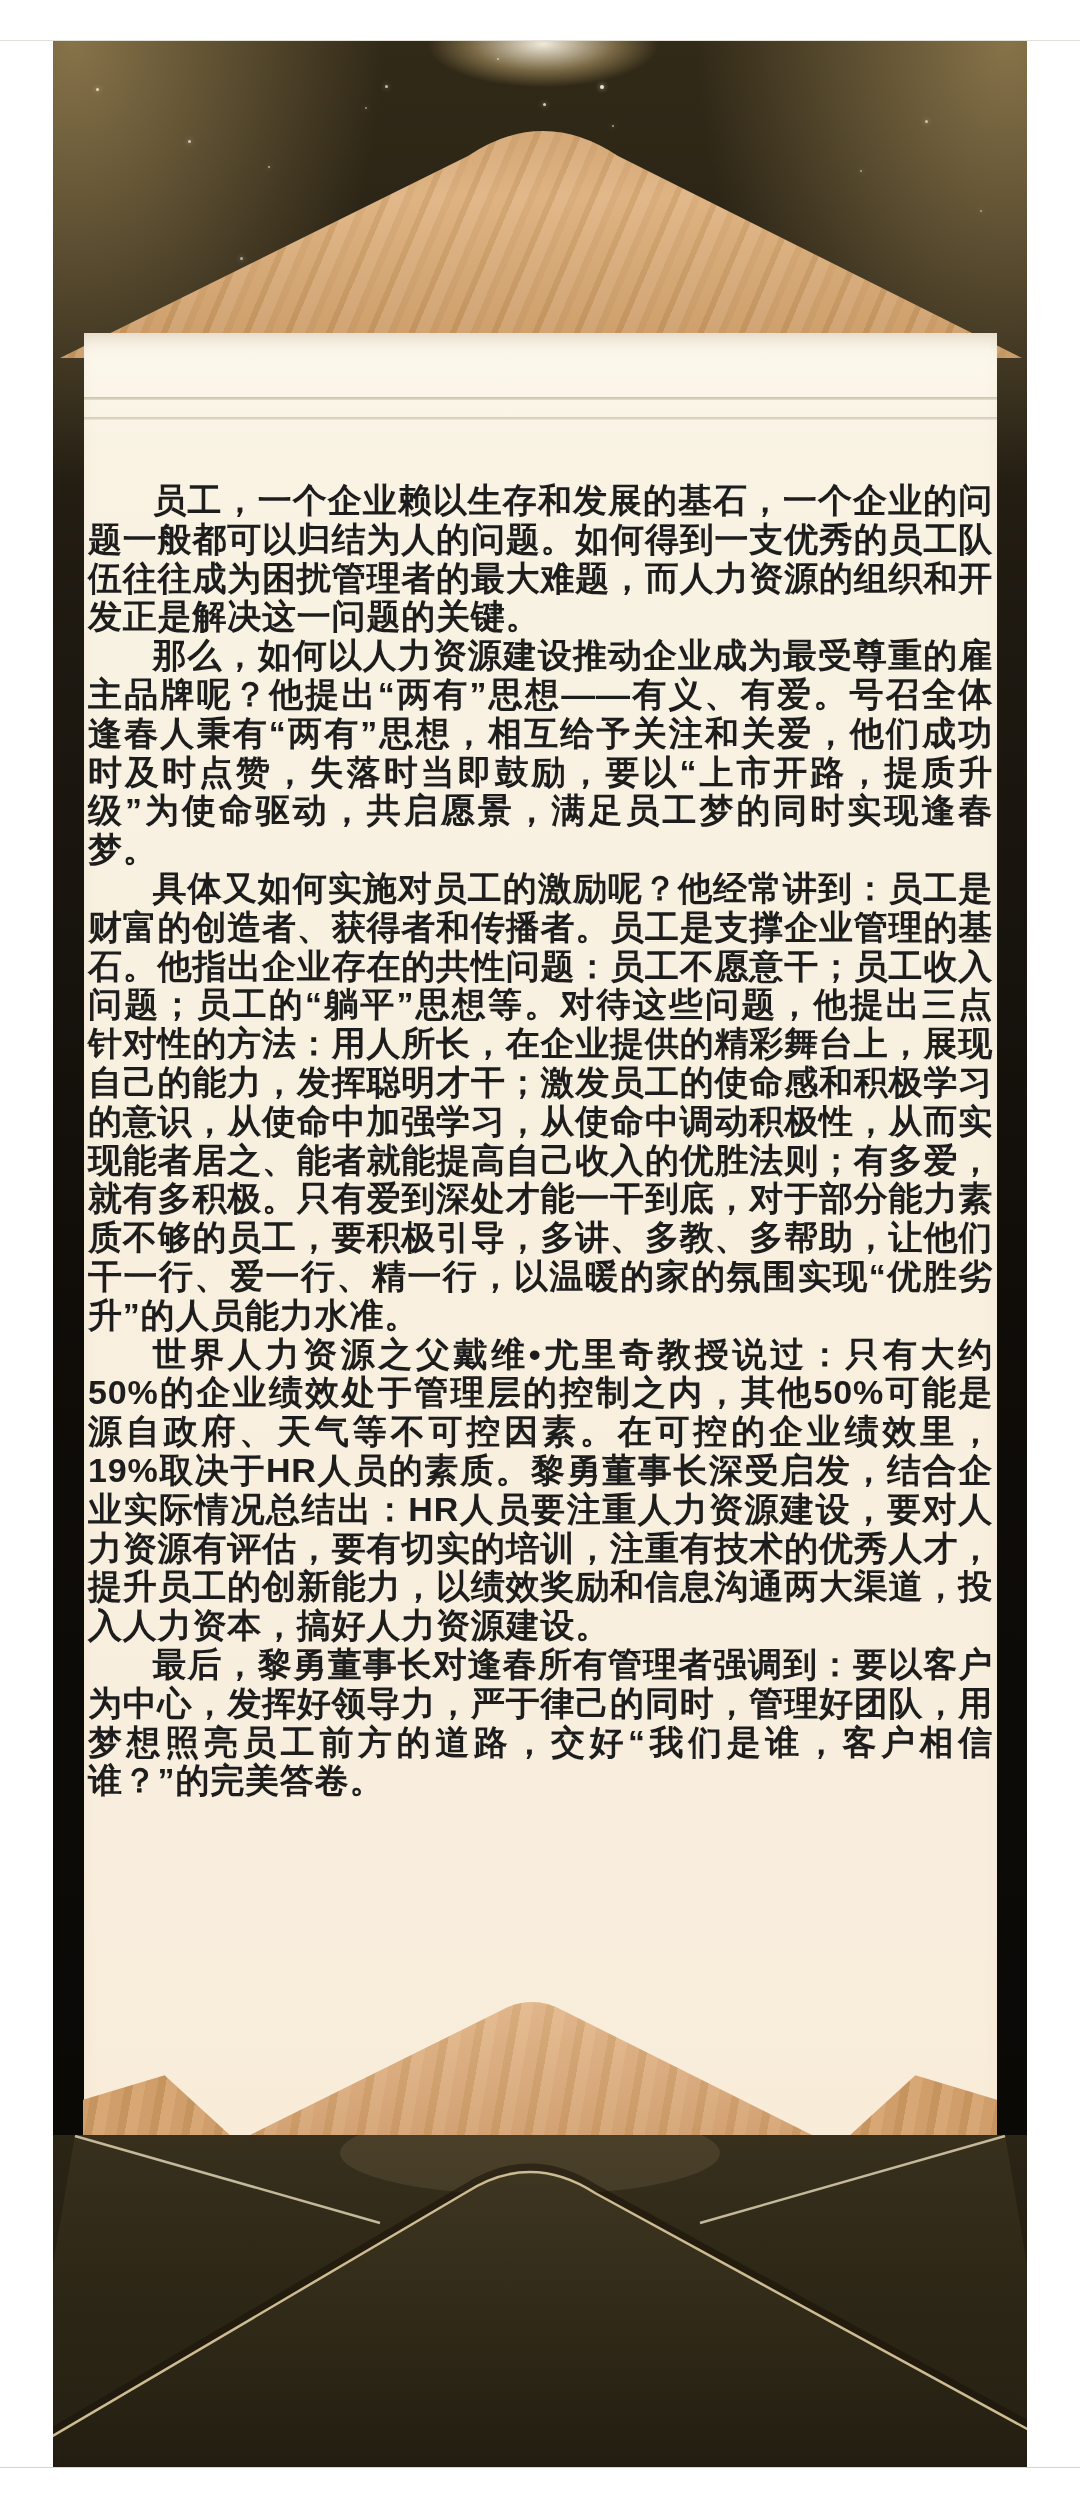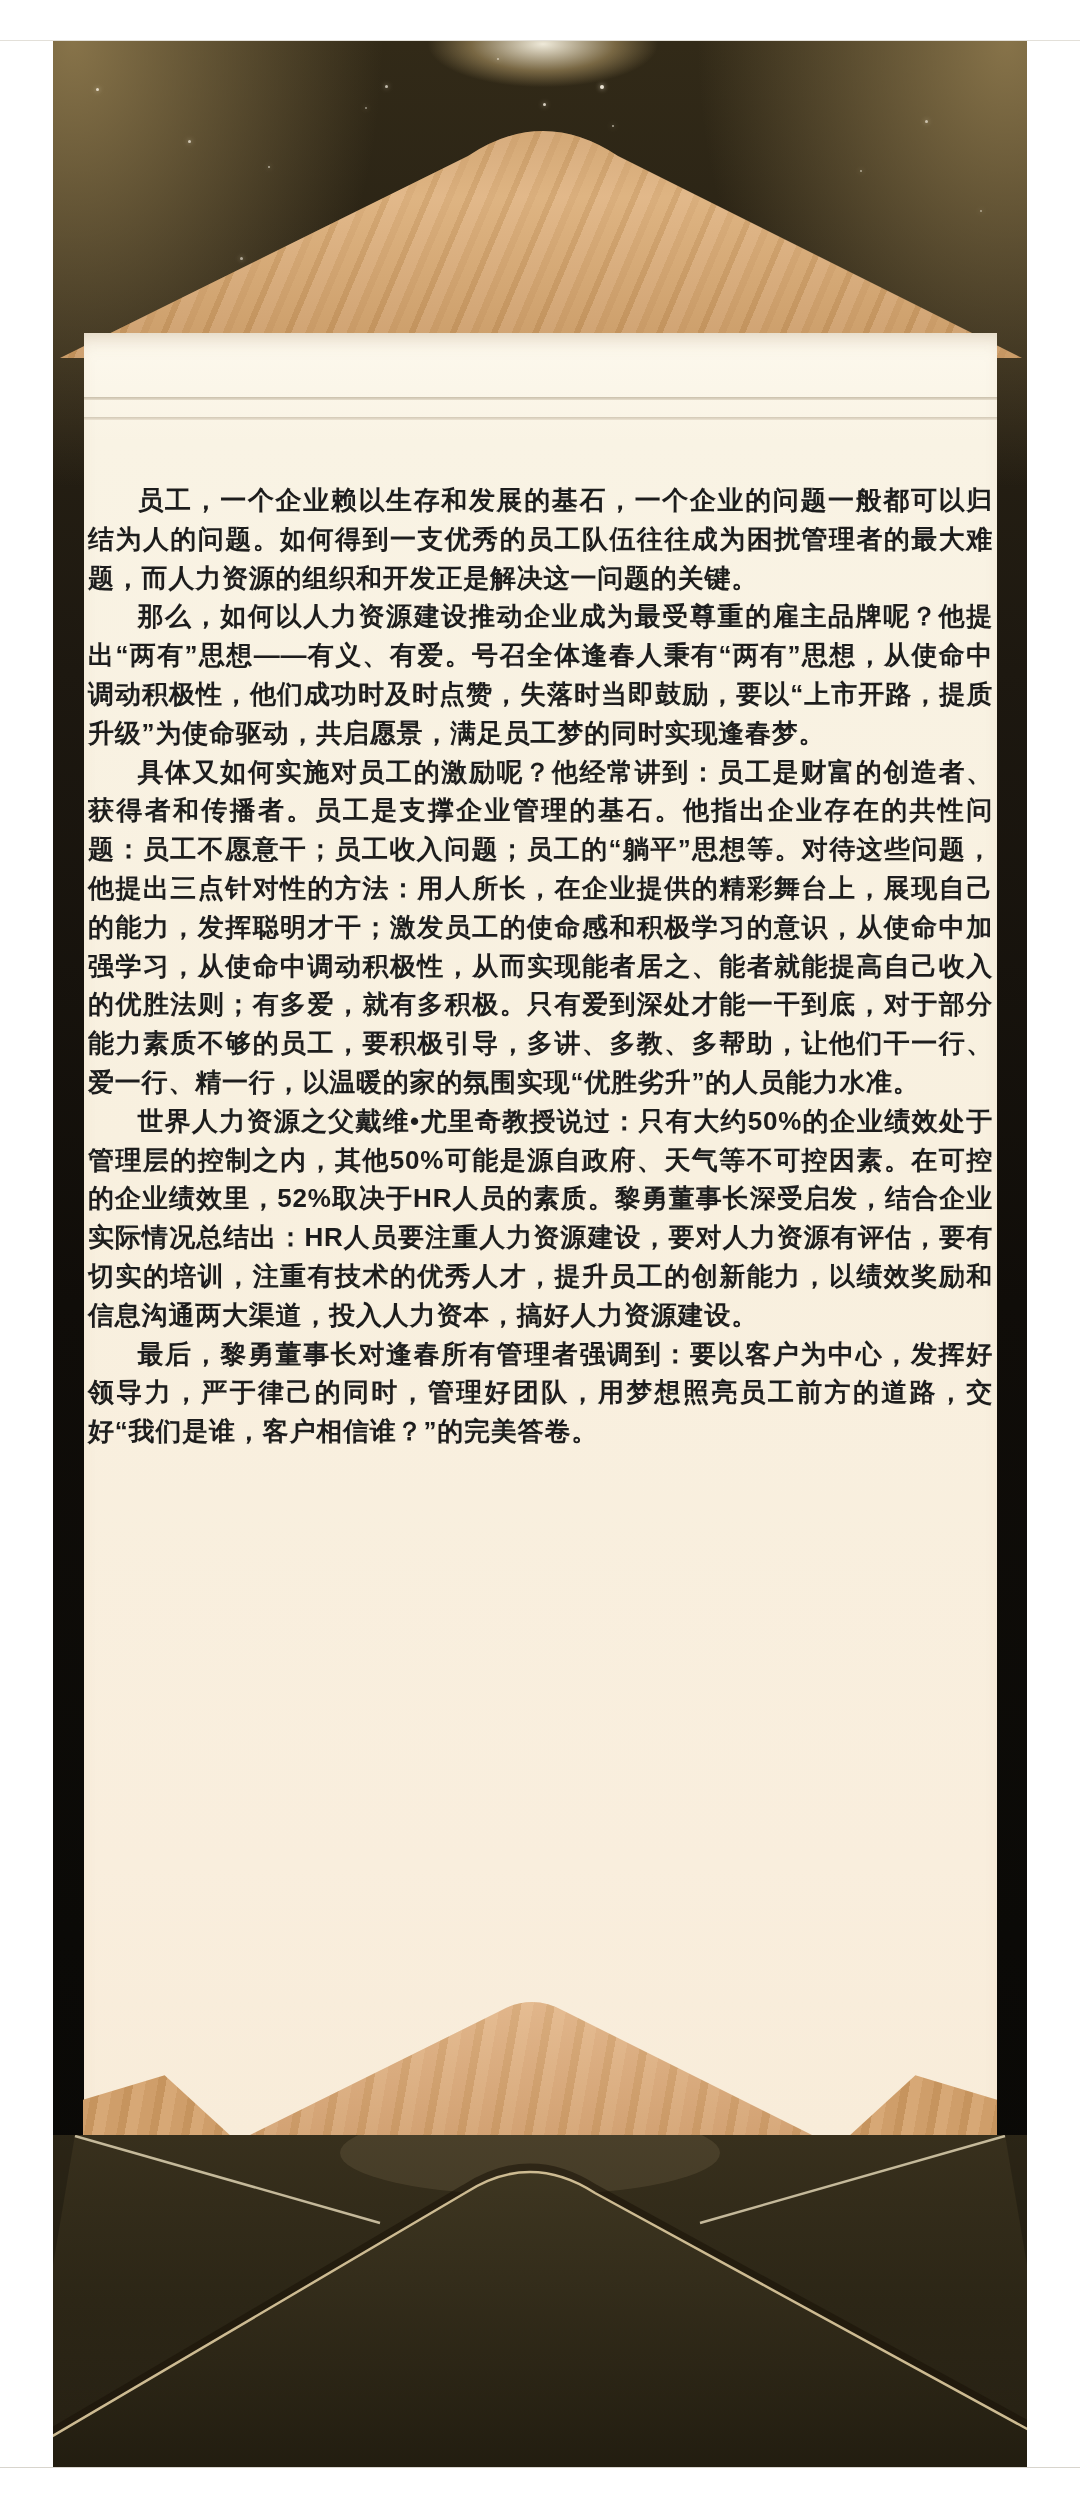--- a/index.html
+++ b/index.html
@@ -34,21 +34,21 @@
     position:absolute;left:84px;top:333px;width:913px;height:1803px;
     background:linear-gradient(180deg,#fdf9ee 0%,#f9f3e4 6%,#f8f0df 45%,#f9eedd 85%,#f8ecd9 100%);
     box-shadow:inset 0 16px 22px -14px rgba(150,115,70,.35);
   }
   .rule{position:absolute;left:84px;width:913px;height:3px;}
   .rule.r1{top:397px;background:linear-gradient(180deg,#c9bfab,#e6ddcb);}
   .rule.r2{top:417px;background:linear-gradient(180deg,#d2c8b5,#ece3d2);}
   
   .letter-text{
     position:absolute;left:88px;top:481px;width:905px;
-    font-size:26px;line-height:38.8px;letter-spacing:.8px;font-weight:600;
+    font-size:34px;line-height:38.8px;letter-spacing:.8px;font-weight:600;
     color:#1d1d1d;text-align:justify;
   }
   .letter-text p{margin:0;text-indent:1.9em;}
   
   .wood-bottom{
     position:absolute;left:0;top:1990px;width:1080px;height:147px;
     clip-path: path("M 246 147 L 500 21 Q 532 3 564 21 L 816 147 Z");
     background:
       linear-gradient(180deg, rgba(255,240,218,.18), rgba(140,95,50,.12)),
       repeating-linear-gradient(100deg,#dcab7c 0px 13px,#d2a06c 13px 21px,#e1b385 21px 33px);
@@ -90,23 +90,23 @@
 
   <div class="flap-top"></div>
 
   <div class="paper"></div>
   <div class="rule r1"></div>
   <div class="rule r2"></div>
 
   <div class="letter-text">
 
   <p class="para">员工，一个企业赖以生存和发展的基石，一个企业的问题一般都可以归结为人的问题。如何得到一支优秀的员工队伍往往成为困扰管理者的最大难题，而人力资源的组织和开发正是解决这一问题的关键。</p>
-      <p class="para">那么，如何以人力资源建设推动企业成为最受尊重的雇主品牌呢？他提出“两有”思想——有义、有爱。号召全体逢春人秉有“两有”思想，从使命中调动积极性，他们成功时及时点赞，失落时当即鼓励，要以“上市开路，提质升级”为使命驱动，共启愿景，满足员工梦的同时实现逢春梦。</p>
+      <p class="para">那么，如何以人力资源建设推动企业成为最受尊重的雇主品牌呢？他提出“两有”思想——有义、有爱。号召全体逢春人秉有“两有”思想，相互给予关注和关爱，他们成功时及时点赞，失落时当即鼓励，要以“上市开路，提质升级”为使命驱动，共启愿景，满足员工梦的同时实现逢春梦。</p>
       <p class="para">具体又如何实施对员工的激励呢？他经常讲到：员工是财富的创造者、获得者和传播者。员工是支撑企业管理的基石。他指出企业存在的共性问题：员工不愿意干；员工收入问题；员工的“躺平”思想等。对待这些问题，他提出三点针对性的方法：用人所长，在企业提供的精彩舞台上，展现自己的能力，发挥聪明才干；激发员工的使命感和积极学习的意识，从使命中加强学习，从使命中调动积极性，从而实现能者居之、能者就能提高自己收入的优胜法则；有多爱，就有多积极。只有爱到深处才能一干到底，对于部分能力素质不够的员工，要积极引导，多讲、多教、多帮助，让他们干一行、爱一行、精一行，以温暖的家的氛围实现“优胜劣升”的人员能力水准。</p>
-      <p class="para">世界人力资源之父戴维•尤里奇教授说过：只有大约50%的企业绩效处于管理层的控制之内，其他50%可能是源自政府、天气等不可控因素。在可控的企业绩效里，52%取决于HR人员的素质。黎勇董事长深受启发，结合企业实际情况总结出：HR人员要注重人力资源建设，要对人力资源有评估，要有切实的培训，注重有技术的优秀人才，提升员工的创新能力，以绩效奖励和信息沟通两大渠道，投入人力资本，搞好人力资源建设。</p>
+      <p class="para">世界人力资源之父戴维•尤里奇教授说过：只有大约50%的企业绩效处于管理层的控制之内，其他50%可能是源自政府、天气等不可控因素。在可控的企业绩效里，19%取决于HR人员的素质。黎勇董事长深受启发，结合企业实际情况总结出：HR人员要注重人力资源建设，要对人力资源有评估，要有切实的培训，注重有技术的优秀人才，提升员工的创新能力，以绩效奖励和信息沟通两大渠道，投入人力资本，搞好人力资源建设。</p>
       <p class="para">最后，黎勇董事长对逢春所有管理者强调到：要以客户为中心，发挥好领导力，严于律己的同时，管理好团队，用梦想照亮员工前方的道路，交好“我们是谁，客户相信谁？”的完美答卷。</p>
     </div>
 
   <div class="wood-bottom"></div>
   <div class="wedge left"></div>
   <div class="wedge right"></div>
 
   <svg class="env-bottom" viewBox="0 0 974 332" preserveAspectRatio="none">
     <defs>
       <linearGradient id="gB" x1="0" y1="0" x2="0" y2="1">

